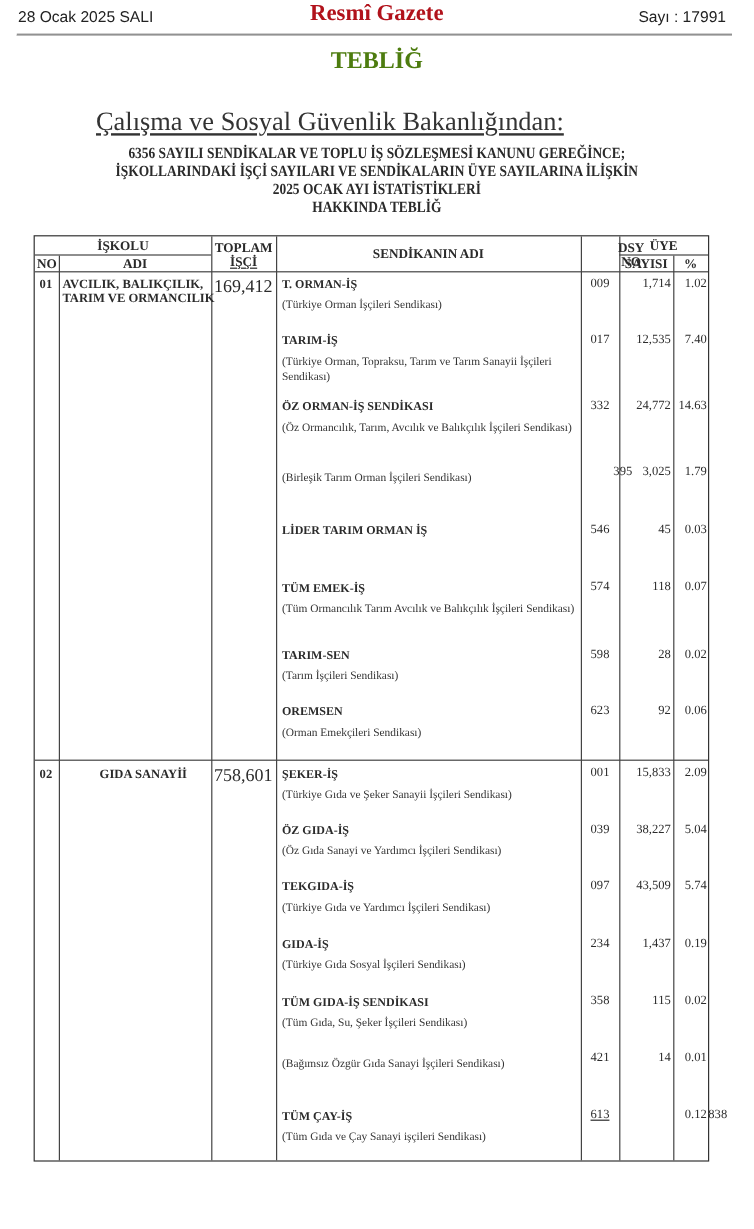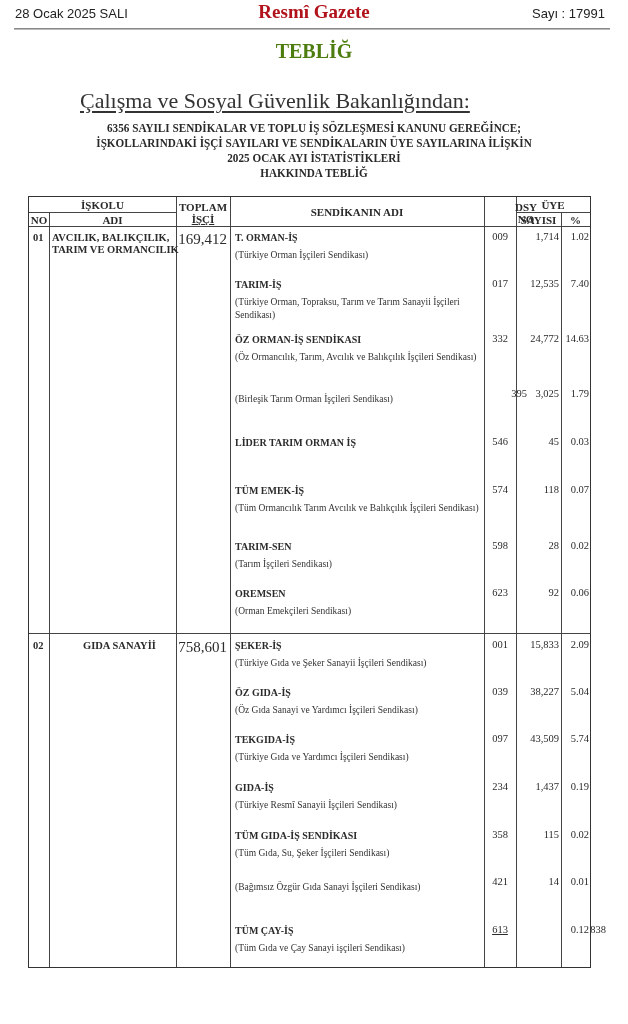--- a/index.html
+++ b/index.html
@@ -186,21 +186,21 @@
         <span class="u-name">TEKGIDA-İŞ</span>
         <span class="u-full">(Türkiye Gıda ve Yardımcı İşçileri Sendikası)</span>
       </div>
     <div class="u-dsy" style="left:455px; top:536px;">097</div>
     <div class="u-count" style="left:487px; top:536px;">43,509</div>
     <div class="u-pct" style="left:532px; top:536px;">5.74</div>
   </div>
   <div>
     <div class="union" style="top:584px;">
         <span class="u-name">GIDA-İŞ</span>
-        <span class="u-full">(Türkiye Resmî Sanayii İşçileri Sendikası)</span>
+        <span class="u-full">(Türkiye Gıda Sosyal İşçileri Sendikası)</span>
       </div>
     <div class="u-dsy" style="left:455px; top:584px;">234</div>
     <div class="u-count" style="left:487px; top:584px;">1,437</div>
     <div class="u-pct" style="left:532px; top:584px;">0.19</div>
   </div>
   <div>
     <div class="union" style="top:632px;">
         <span class="u-name">TÜM GIDA-İŞ SENDİKASI</span>
         <span class="u-full">(Tüm Gıda, Su, Şeker İşçileri Sendikası)</span>
       </div>

